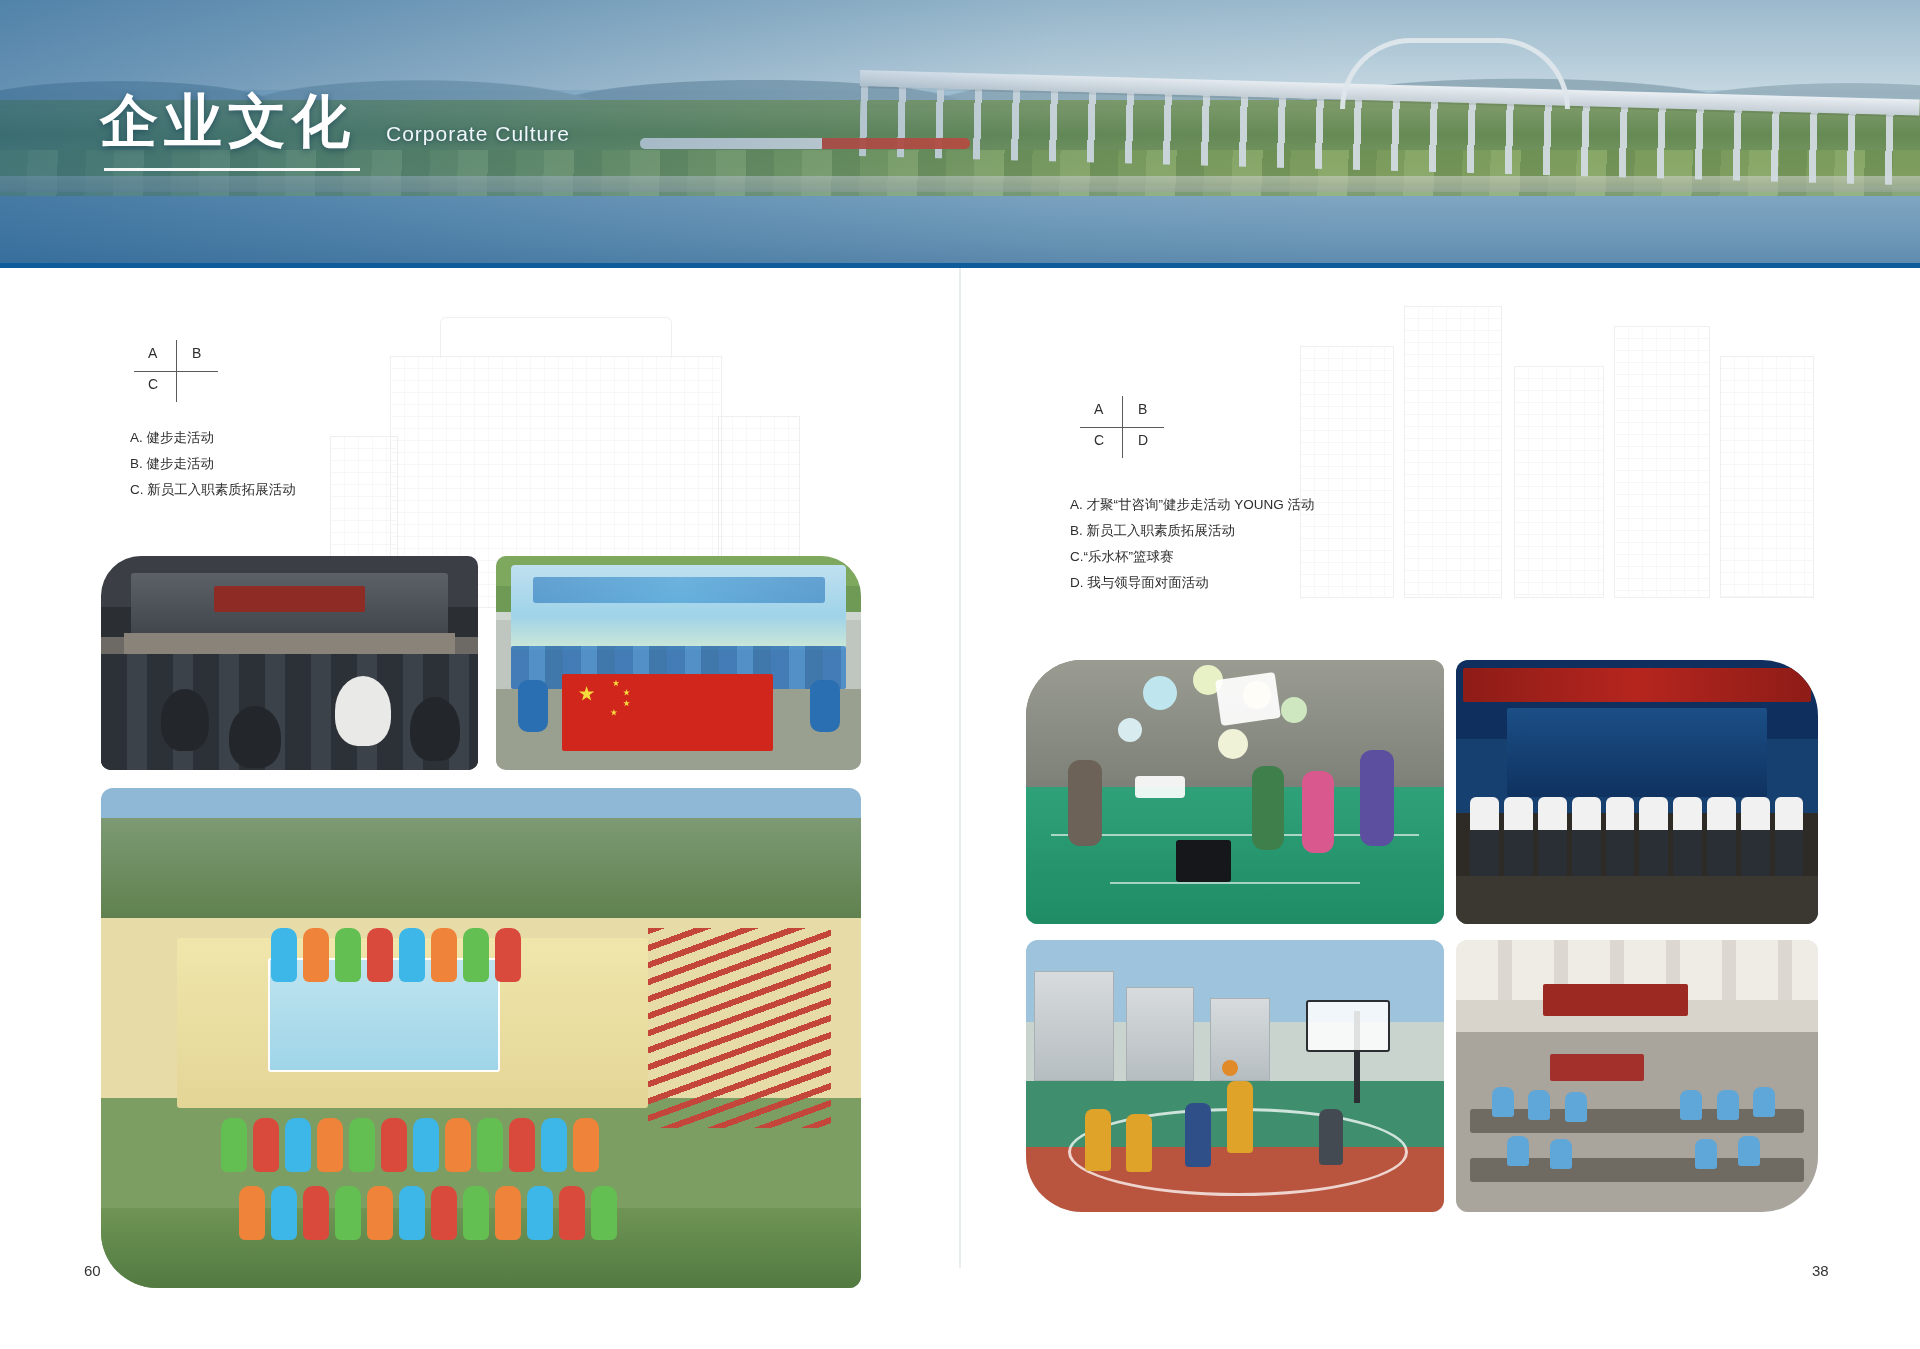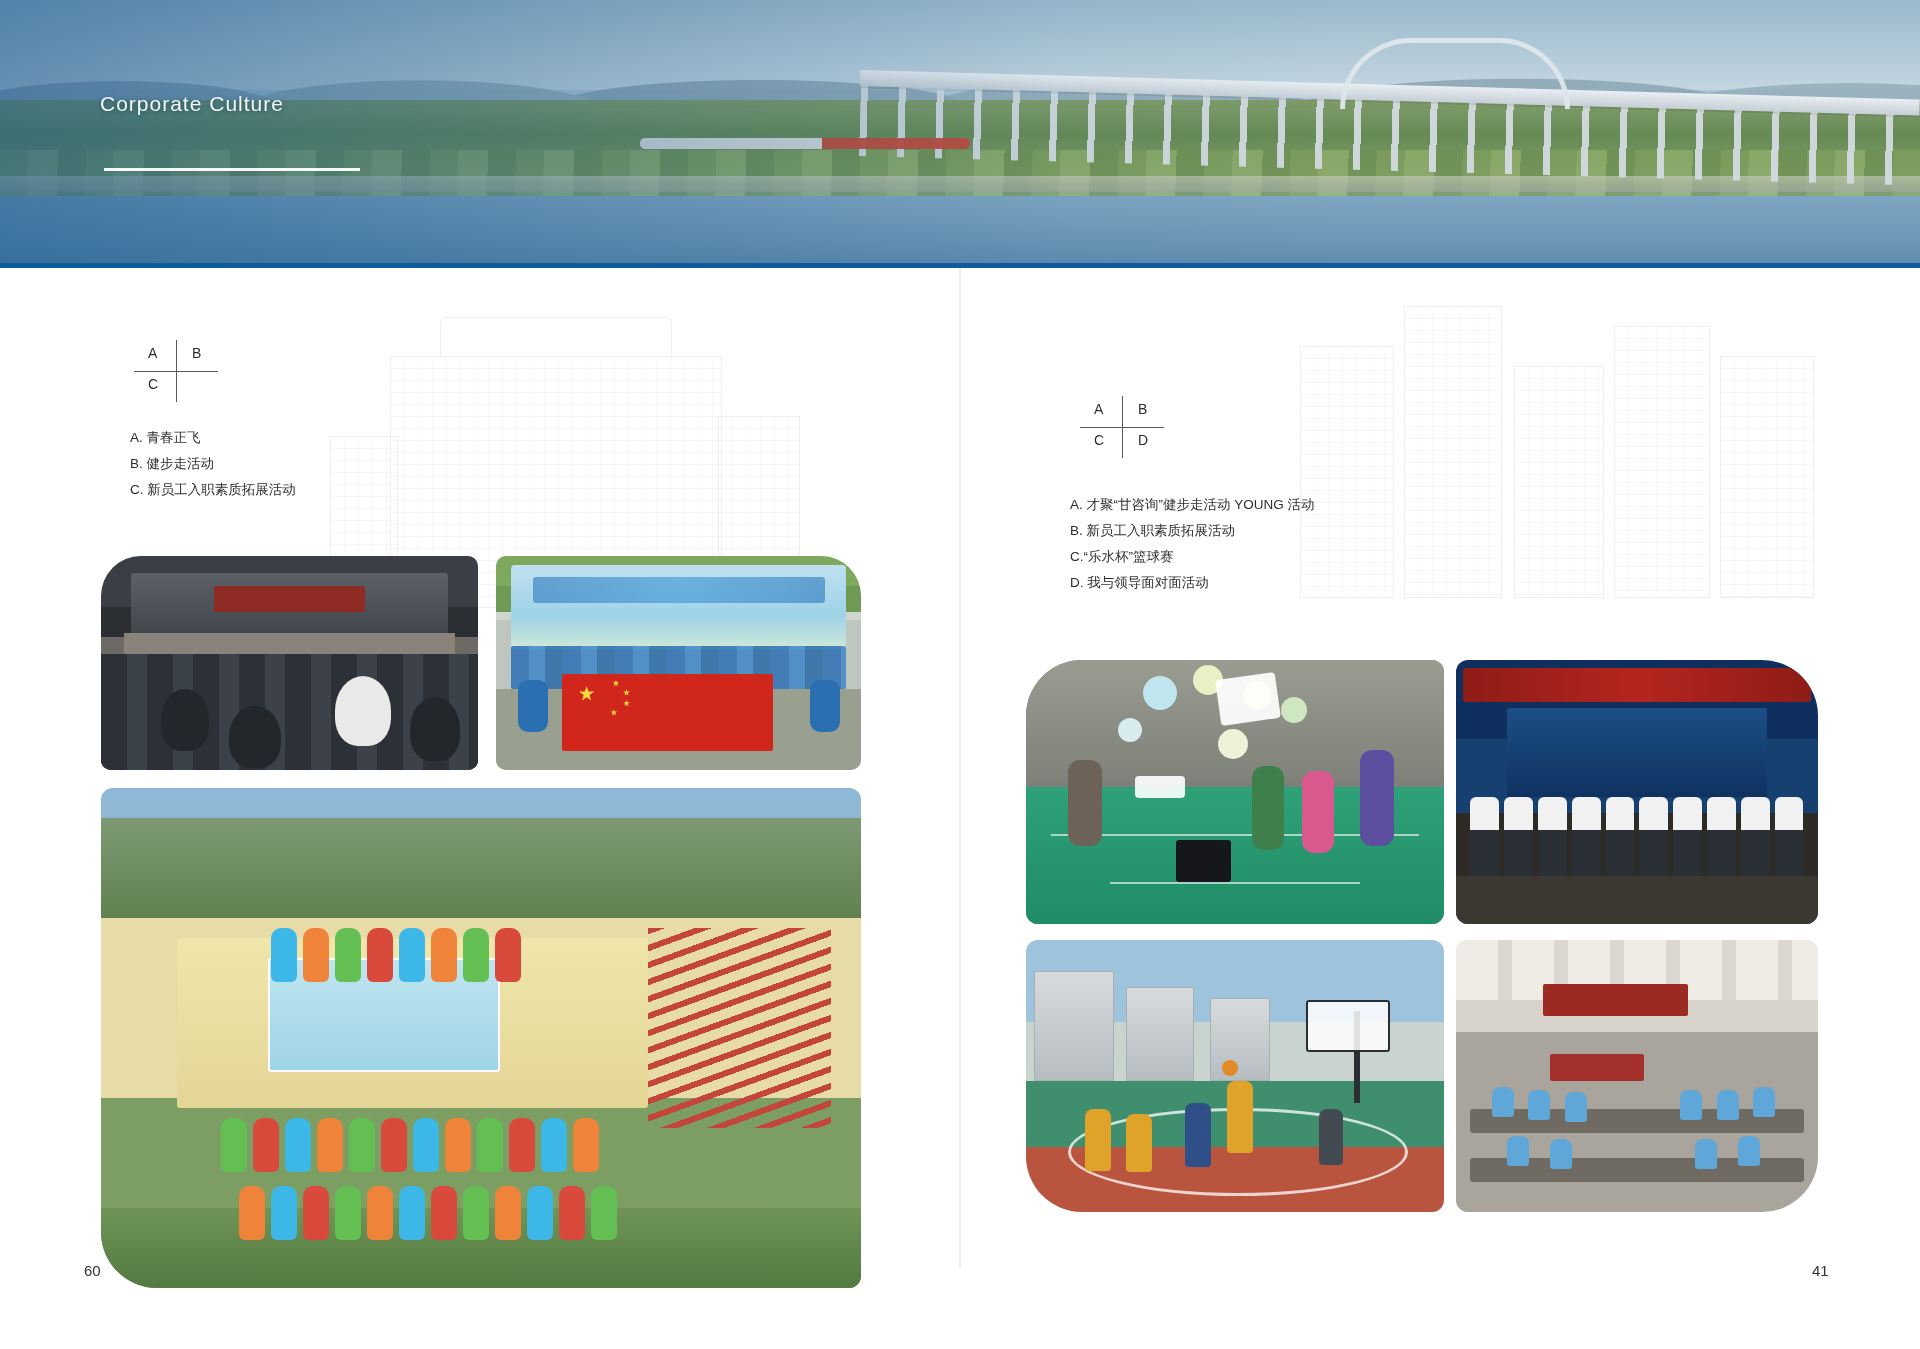--- a/index.html
+++ b/index.html
@@ -464,20 +464,21 @@
     <div class="viaduct">
       <div class="piers"></div>
       <div class="deck"></div>
       <div class="arch"></div>
     </div>
     <div class="train"></div>
 
     <div class="banner-overlay"></div>
 
     <div class="banner-title-wrap">
+      <div class="banner-title">企业文化</div>
       <div class="banner-sub">Corporate Culture</div>
     </div>
     <div class="banner-rule"></div>
     <div class="banner-bottom-bar"></div>
   </div>
 
   <div class="spread">
     <div class="gutter"></div>
 
     <div class="sketch sketch-left">
@@ -499,21 +500,21 @@
       <div class="kg-inner">
         <div class="vline"></div>
         <div class="hline"></div>
         <div class="cell cell-a">A</div>
         <div class="cell cell-b">B</div>
         <div class="cell cell-c">C</div>
       </div>
     </div>
 
     <div class="caption-list" style="left:130px; top:157px;">
-      <div>A. 青春正飞</div>
+      <div>A. 健步走活动</div>
       <div>B. 健步走活动</div>
       <div>C. 新员工入职素质拓展活动</div>
     </div>
 
     <div class="photo p1 ph-r-tl" style="left:101px; top:288px; width:377px; height:214px;">
       <div class="inner">
         <div class="screenwall"></div>
         <div class="banner-red"></div>
         <div class="stage"></div>
         <div class="seats"></div>
@@ -682,15 +683,15 @@
         <div class="attendee" style="left:14%; top:72%;"></div>
         <div class="attendee" style="left:26%; top:73%;"></div>
         <div class="attendee" style="left:66%; top:73%;"></div>
         <div class="attendee" style="left:78%; top:72%;"></div>
       </div>
     </div>
 
   </div>
 
   <div class="pagenum pagenum-left">60</div>
-  <div class="pagenum pagenum-right">41</div>
+  <div class="pagenum pagenum-right">38</div>
 
 </div>
 
 </body></html>

